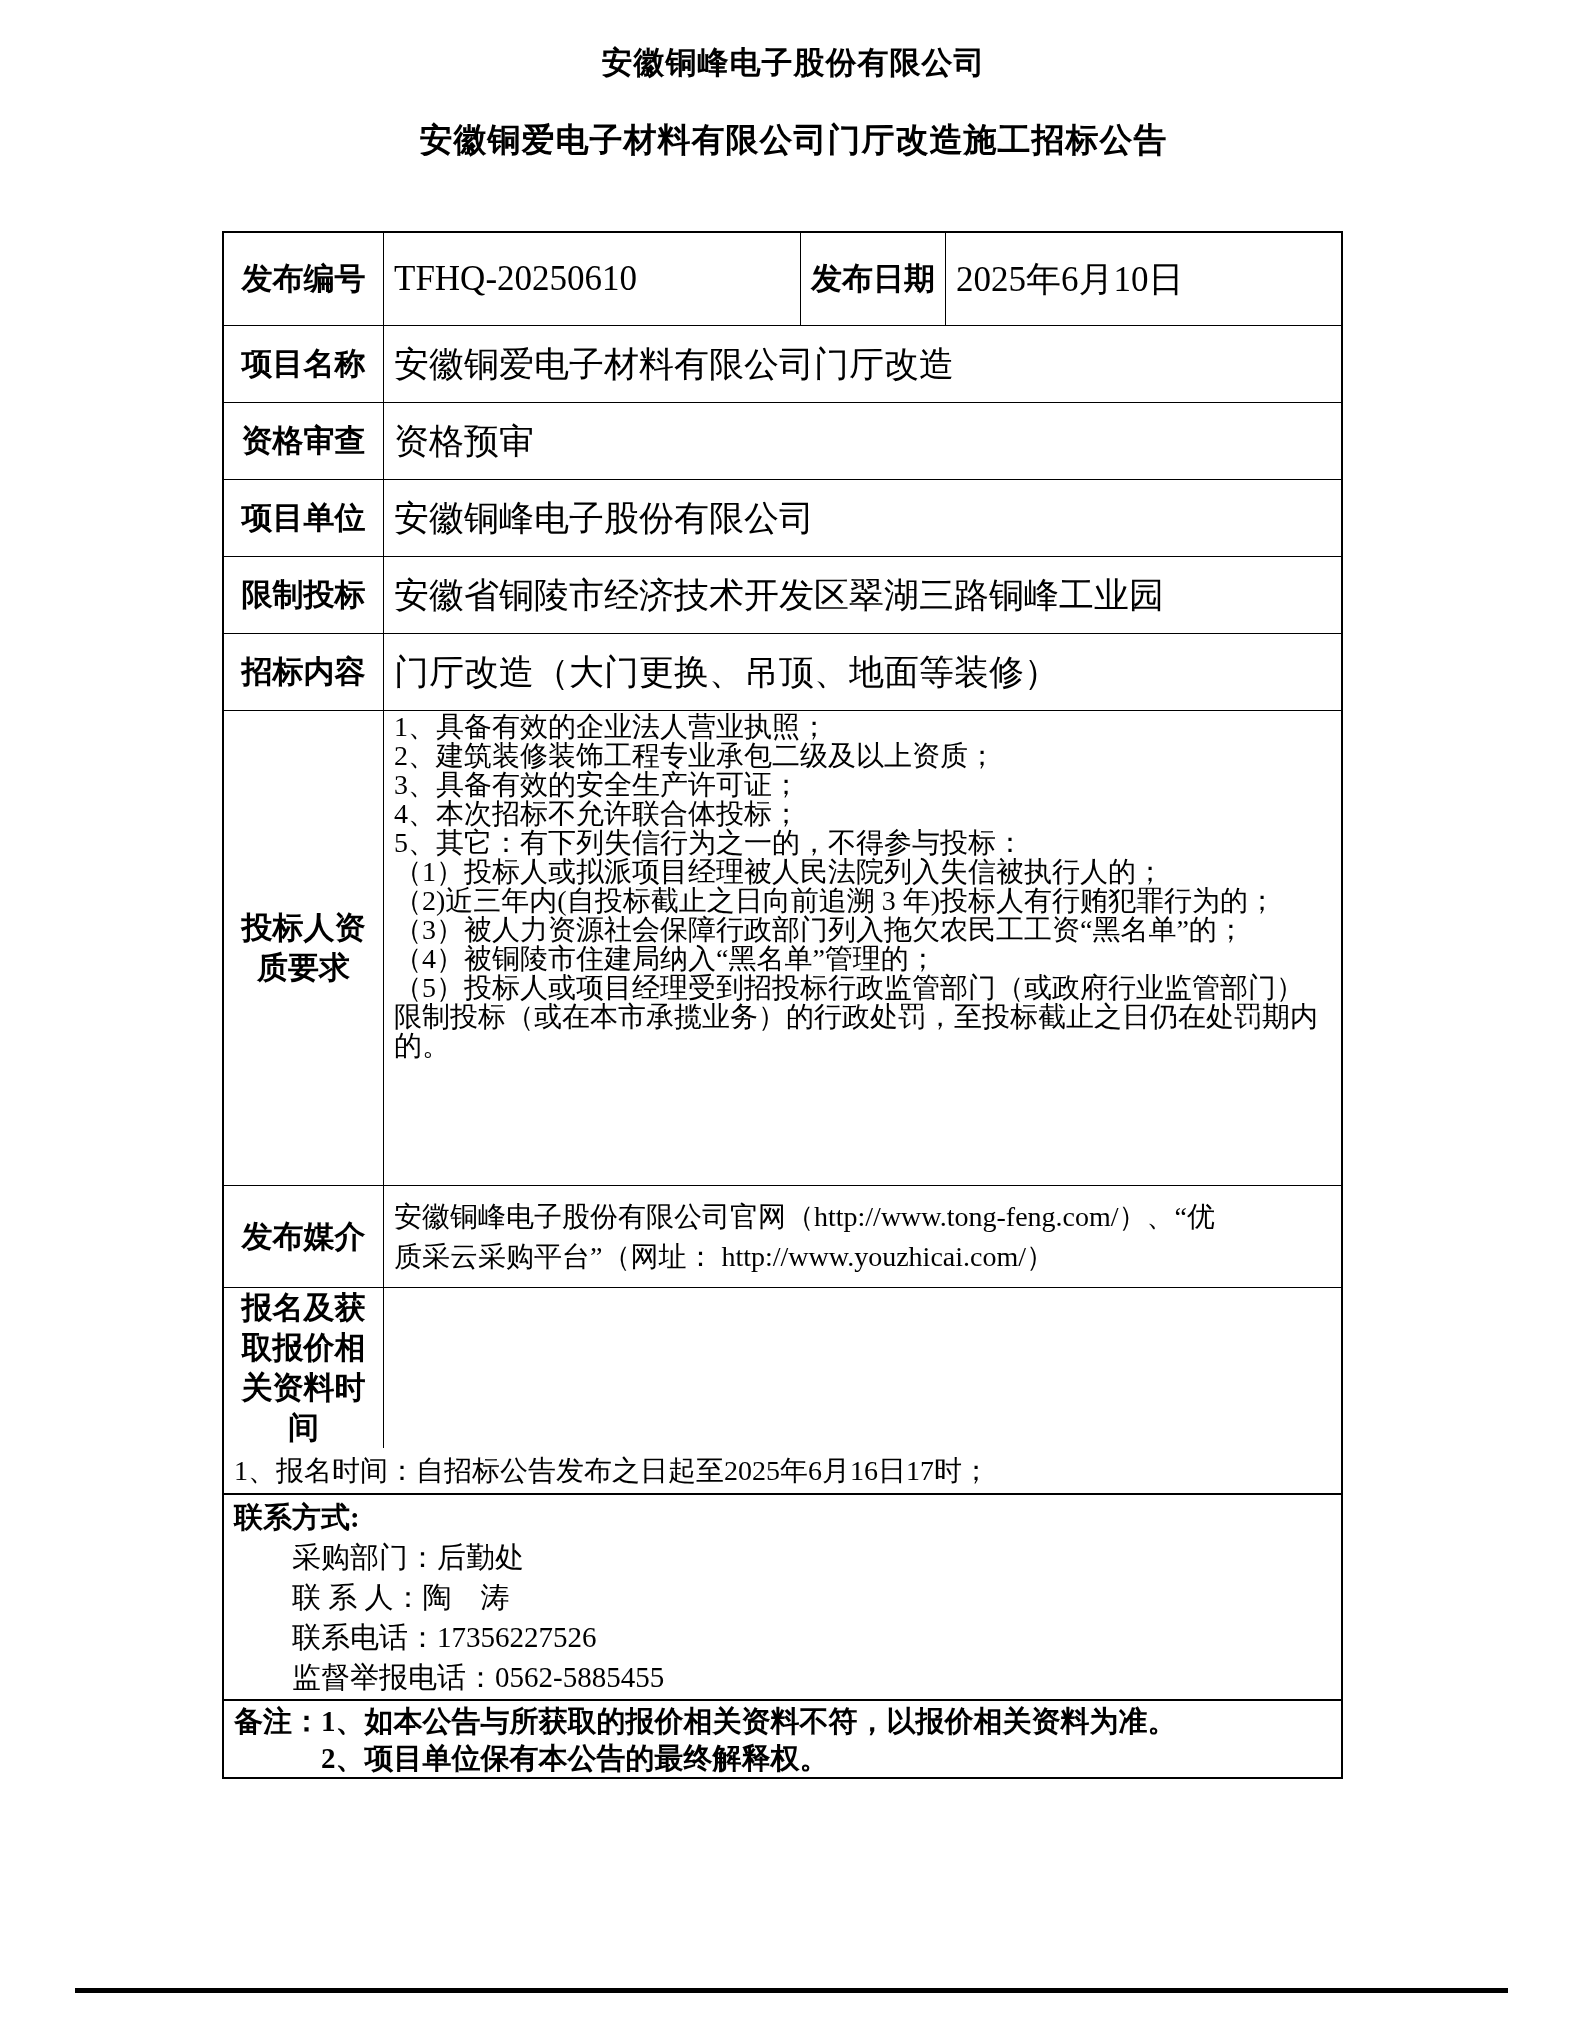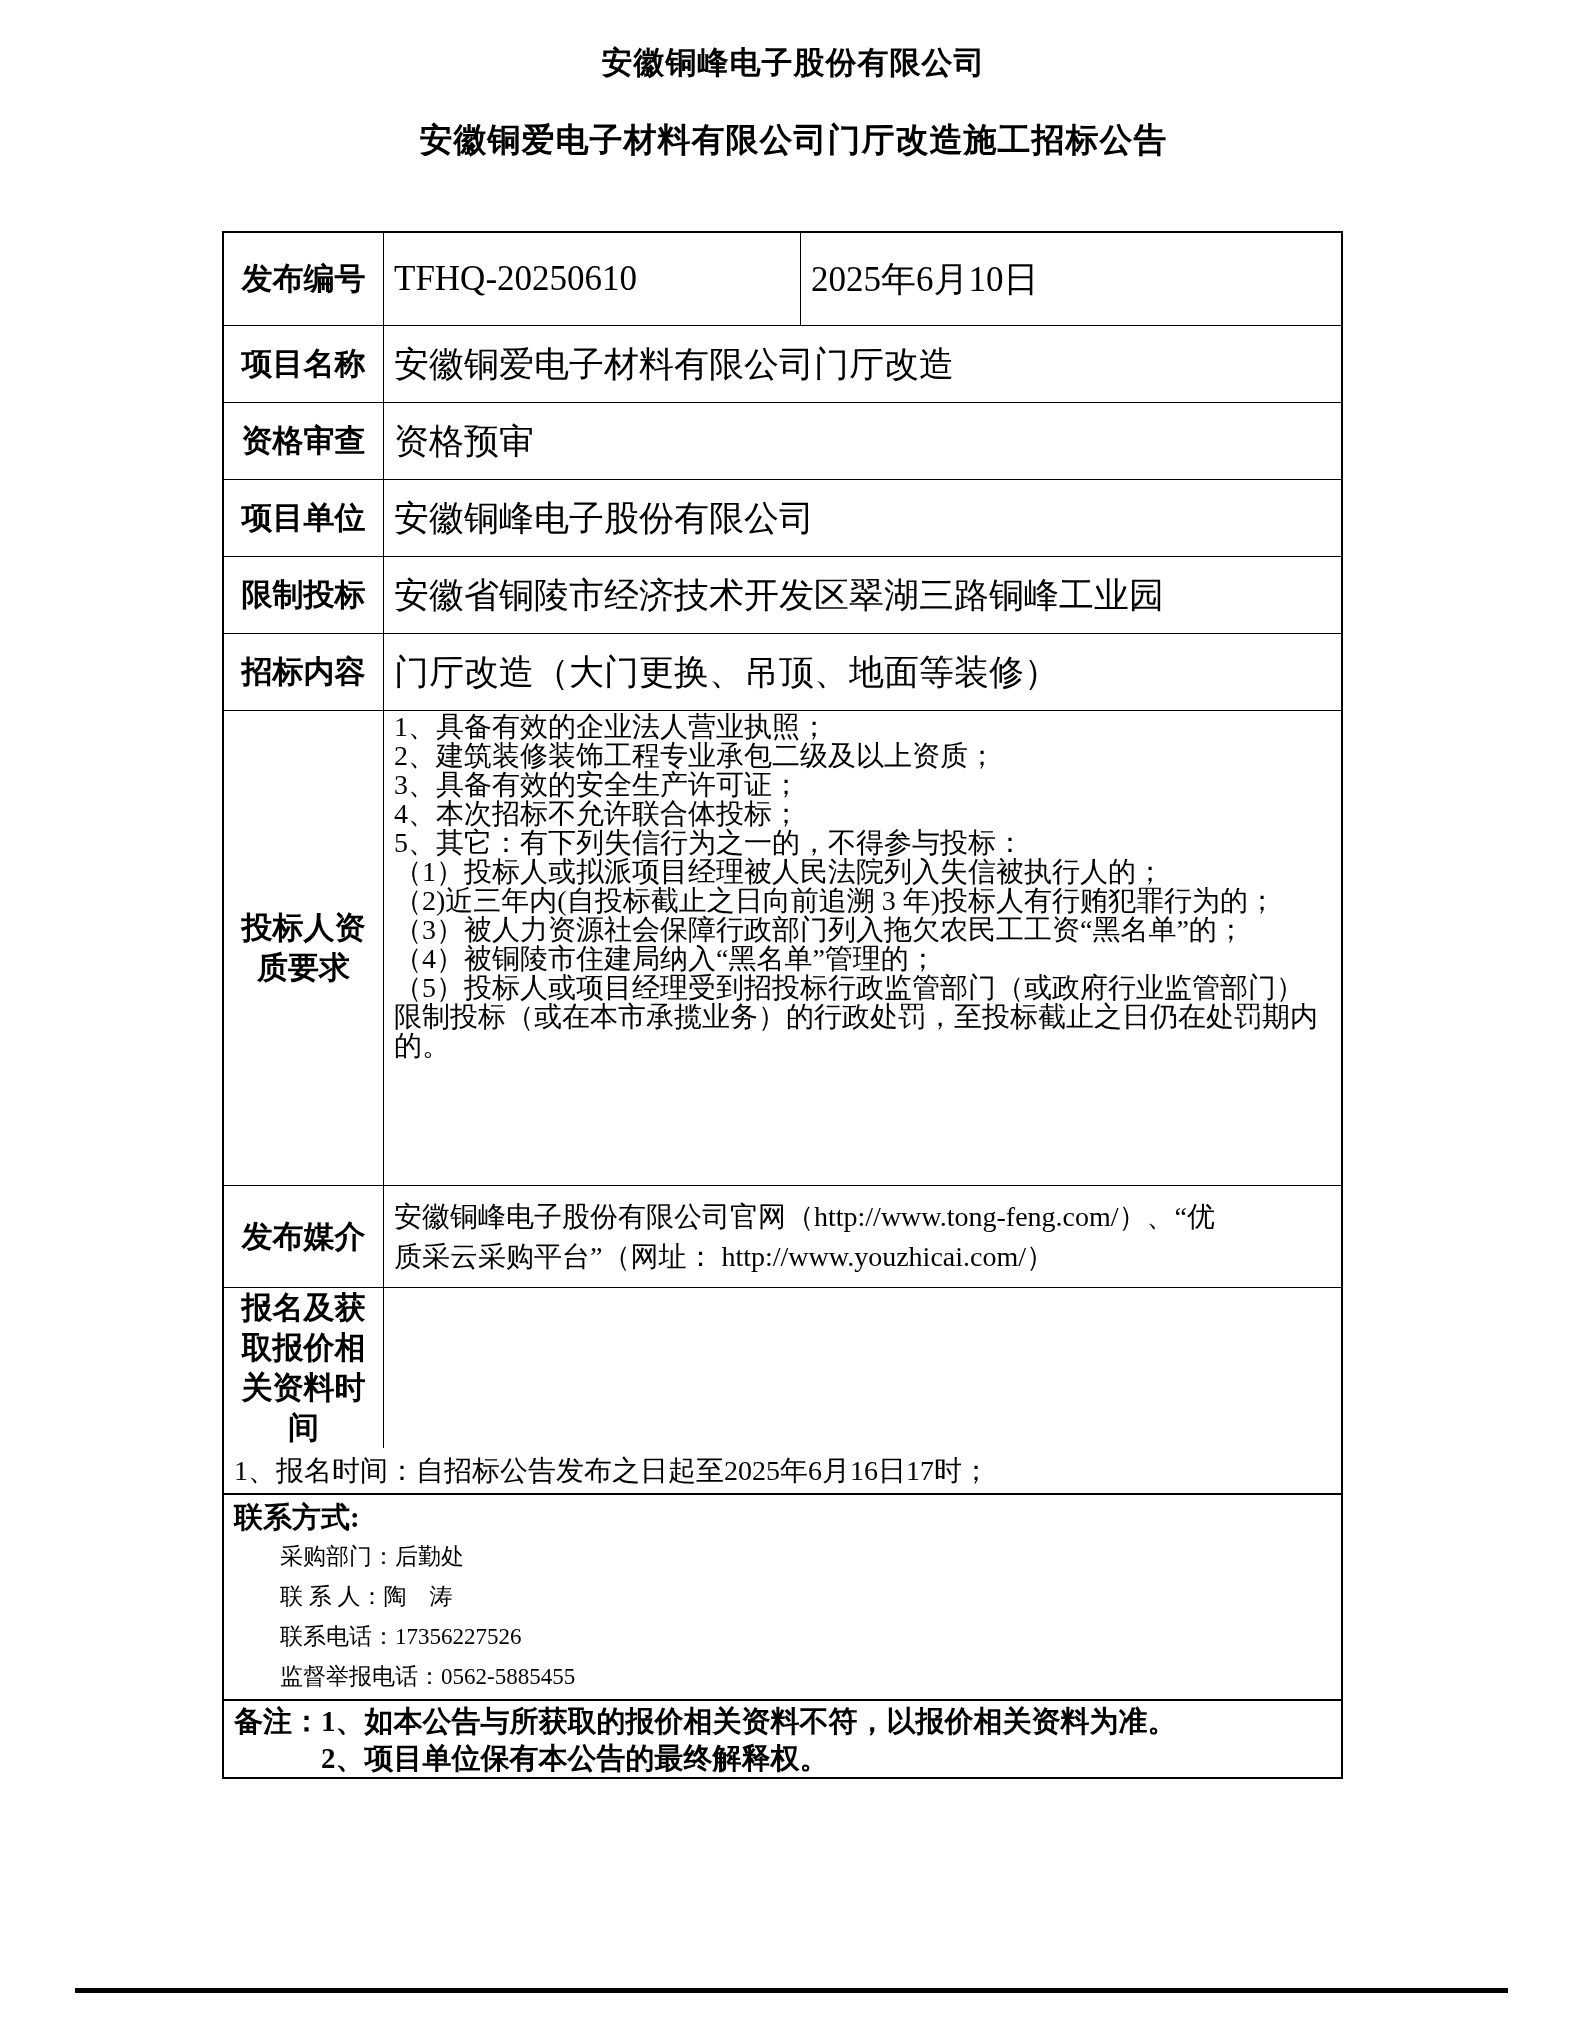--- a/index.html
+++ b/index.html
@@ -46,41 +46,42 @@
   .r-contact{ height:206px; }
   .r-remarks{ height:78px; }
   .lines {
     display:block; white-space:pre; font-size:28px; line-height:29px;
     padding:1px 10px; overflow:hidden; align-items:flex-start;
   }
   .r-media .lines { line-height:40px; padding-top:11px; }
   .r-sched .lines { line-height:40px; padding-top:3px; }
   .contact-cell { flex:1 1 auto; padding:2px 10px; overflow:hidden; }
   .contact-header { font-weight:bold; font-size:29px; line-height:40px; white-space:pre; }
-  .contact-lines  { font-size:23px; line-height:40px; white-space:pre; }
+  .contact-lines  { font-size:29px; line-height:40px; white-space:pre; }
   .remarks-cell {
     flex:1 1 auto; padding:2px 10px; overflow:hidden;
     font-weight:bold; font-size:29px; line-height:37px; white-space:pre;
   }
   .footer-rule {
     position:absolute; left:75px; top:1988px; width:1433px; height:5px;
     background:#000;
   }
 </style>
 </head>
 <body>
 
 <div class="title1">安徽铜峰电子股份有限公司</div>
 <div class="title2">安徽铜爱电子材料有限公司门厅改造施工招标公告</div>
 
 <div class="doc-table">
 
   <div class="trow r-pub">
     <div class="lbl">发布编号</div>
     <div class="val v1">TFHQ-20250610</div>
+    <div class="lbl l2">发布日期</div>
     <div class="val">2025年6月10日</div>
   </div>
 
   <div class="trow r-simple">
     <div class="lbl">项目名称</div>
     <div class="val">安徽铜爱电子材料有限公司门厅改造</div>
   </div>
 
   <div class="trow r-simple">
     <div class="lbl">资格审查</div>

